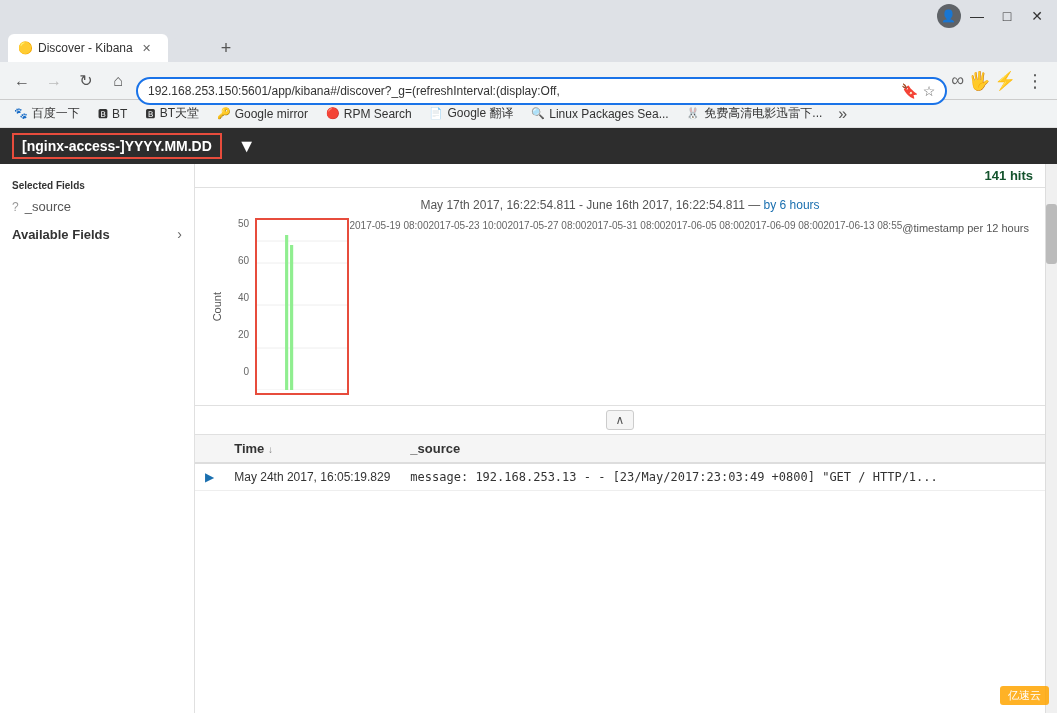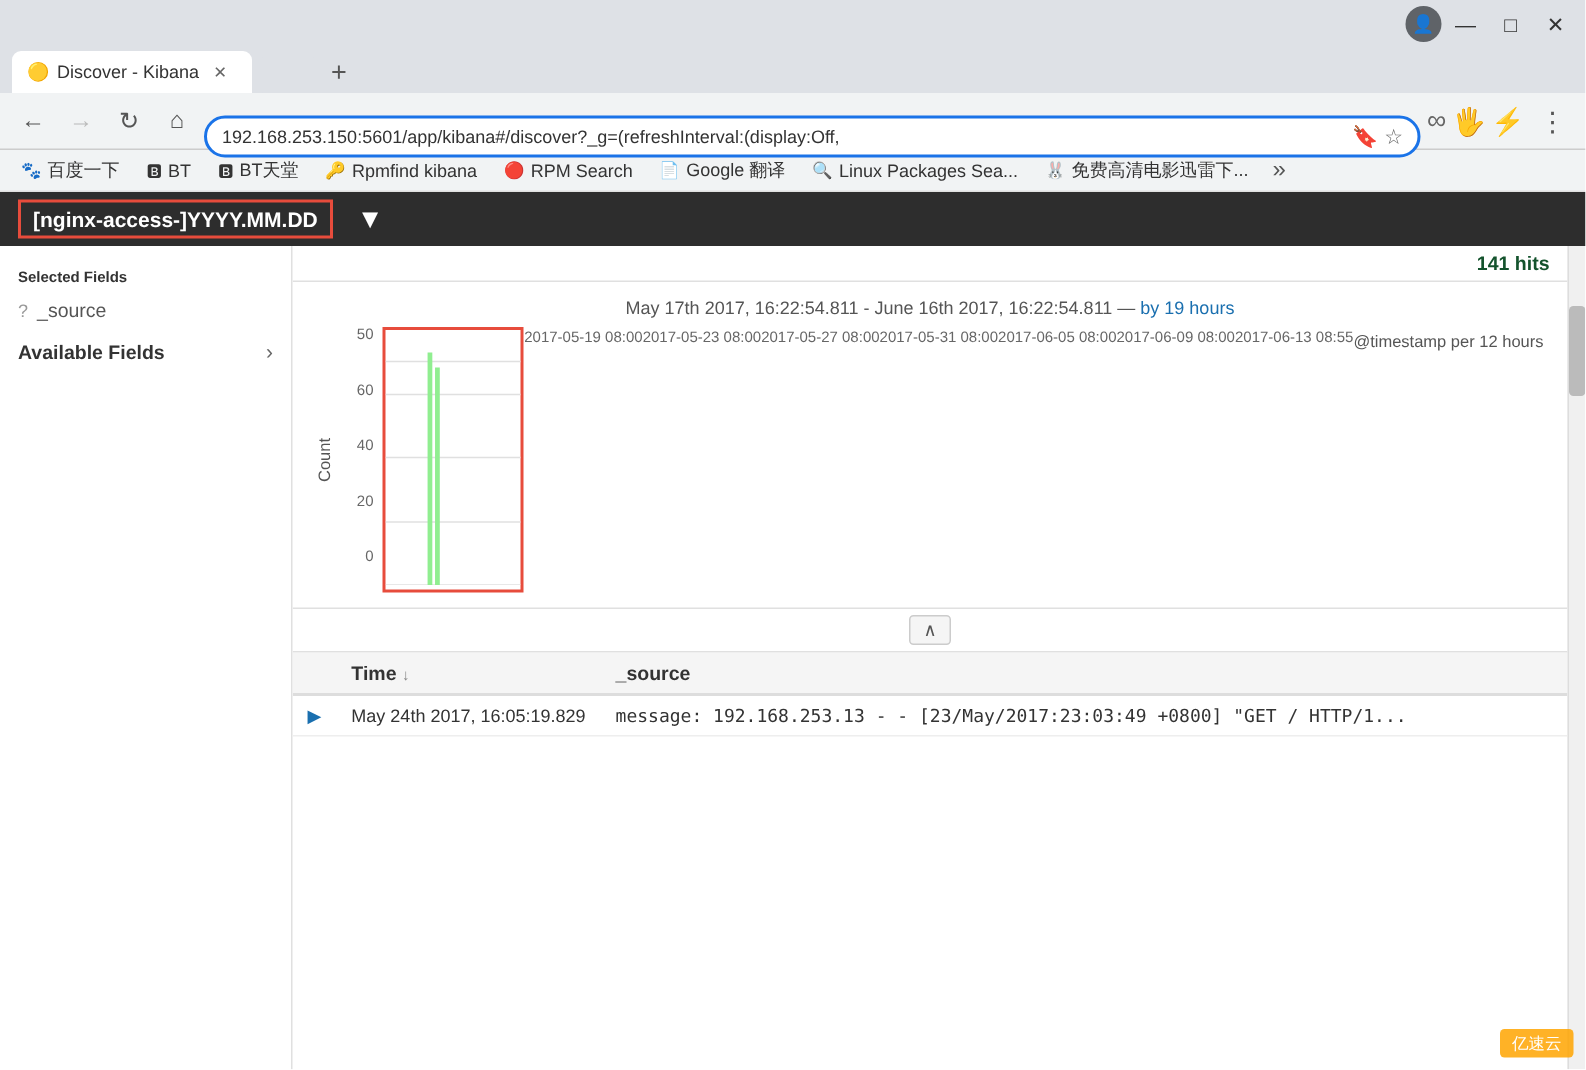--- a/index.html
+++ b/index.html
@@ -140,21 +140,21 @@
     <div class="bookmark-item">
       <span class="bookmark-favicon">🅱</span>
       <span>BT</span>
     </div>
     <div class="bookmark-item">
       <span class="bookmark-favicon">🅱</span>
       <span>BT天堂</span>
     </div>
     <div class="bookmark-item">
       <span class="bookmark-favicon">🔑</span>
-      <span>Rpmfind kibana</span>
+      <span>Google mirror</span>
     </div>
     <div class="bookmark-item">
       <span class="bookmark-favicon">🔴</span>
       <span>RPM Search</span>
     </div>
     <div class="bookmark-item">
       <span class="bookmark-favicon">📄</span>
       <span>Google 翻译</span>
     </div>
     <div class="bookmark-item">
@@ -196,21 +196,21 @@
 
       <div class="content-area">
 
         <div class="hits-bar">
           <span class="hits-count">141 hits</span>
         </div>
 
         <div class="chart-container">
           <div class="chart-title-row">
             <span>May 17th 2017, 16:22:54.811 - June 16th 2017, 16:22:54.811 — </span>
-            <a href="#">by 19 hours</a>
+            <a href="#">by 6 hours</a>
           </div>
           <div class="chart-wrapper">
 
             <div style="display:flex; align-items:center; margin-right:2px;">
               <span style="writing-mode:vertical-rl; transform:rotate(180deg); font-size:11px; color:#555;">Count</span>
             </div>
 
             <div class="chart-y-axis">
               <span>50</span>
               <span>60</span>
@@ -229,21 +229,21 @@
                   <line x1="0" y1="128" x2="800" y2="128" stroke="#e0e0e0" stroke-width="1"></line>
                   <line x1="0" y1="170" x2="800" y2="170" stroke="#e0e0e0" stroke-width="1"></line>
 
                   <rect x="248" y="15" width="28" height="155" fill="#90ee90"></rect>
                   <rect x="292" y="25" width="28" height="145" fill="#90ee90"></rect>
                 </svg>
               </div>
 
               <div class="chart-x-labels">
                 <span>2017-05-19 08:00</span>
-                <span>2017-05-23 08:00</span>
+                <span>2017-05-23 10:00</span>
                 <span>2017-05-27 08:00</span>
                 <span>2017-05-31 08:00</span>
                 <span>2017-06-05 08:00</span>
                 <span>2017-06-09 08:00</span>
                 <span>2017-06-13 08:55</span>
               </div>
               <div class="chart-x-title">@timestamp per 12 hours</div>
             </div>
           </div>
         </div>

